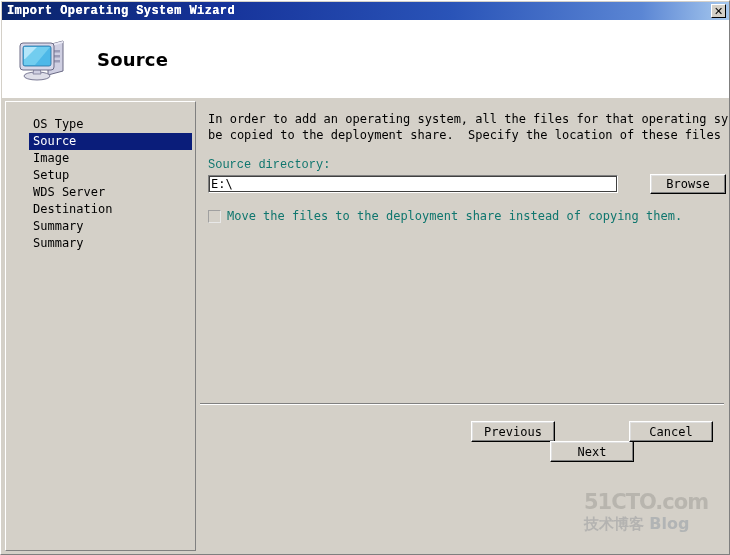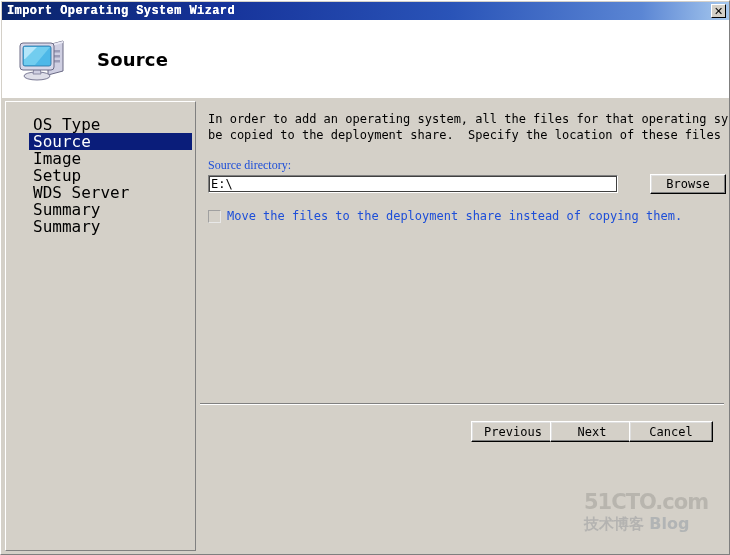--- a/index.html
+++ b/index.html
@@ -118,21 +118,21 @@
     border-bottom: 1px solid #808080;
     box-sizing: border-box;
     padding-top: 14px;
   }
   .nav-item {
     height: 17px;
     line-height: 17px;
     margin: 0 4px 0 23px;
     padding-left: 4px;
     font-family: "DejaVu Sans Mono", monospace;
-    font-size: 16px;
+    font-size: 12px;
     color: #000000;
     white-space: nowrap;
     cursor: default;
   }
   .nav-item.selected {
     background: #0a1d7a;
     color: #ffffff;
     margin-right: 3px;
   }
 
@@ -152,23 +152,23 @@
     font-size: 12px;
     line-height: 16px;
     color: #000000;
     white-space: pre;
     overflow: hidden;
   }
   #field-label {
     position: absolute;
     left: 7px;
     top: 57px;
-    font-family: Liberation Serif, serif;
-    font-size: 12px;
-    color: #1d4ed8;
+    font-family: Liberation Mono, monospace;
+    font-size: 12px;
+    color: #0f766e;
   }
   #source-input {
     position: absolute;
     left: 7px;
     top: 74px;
     width: 410px;
     height: 18px;
     box-sizing: border-box;
     background: #ffffff;
     border: 1px solid #808080;
@@ -216,21 +216,21 @@
     box-sizing: border-box;
     background: #d4d0c8;
     border: 1px solid #a0a0a0;
     border-right-color: #e8e8e8;
     border-bottom-color: #e8e8e8;
     margin-right: 6px;
   }
   #move-label {
     font-family: "DejaVu Sans Mono", monospace;
     font-size: 12px;
-    color: #1d4ed8;
+    color: #0f766e;
     white-space: nowrap;
   }
 
   
   #separator {
     position: absolute;
     left: 199px;
     top: 402px;
     width: 524px;
     height: 2px;
@@ -259,21 +259,21 @@
     box-shadow: inset -1px -1px 0 #808080, inset 1px 1px 0 #dfdfdf;
     font-family: "DejaVu Sans Mono", monospace;
     font-size: 12px;
     color: #000000;
     display: flex;
     align-items: center;
     justify-content: center;
     cursor: default;
   }
   #btn-previous { left: 271px; }
-  #btn-next     { left: 350px; }
+  #btn-next     { left: 350px; margin-top: 20px; }
   #btn-cancel   { left: 429px; }
 
   
   #watermark {
     position: absolute;
     left: 583px;
     top: 490px;
     width: 150px;
     height: 50px;
     pointer-events: none;
@@ -338,20 +338,21 @@
   </div>
 
   <div id="body-area">
 
     <div id="sidebar">
       <div class="nav-item">OS Type</div>
       <div class="nav-item selected">Source</div>
       <div class="nav-item">Image</div>
       <div class="nav-item">Setup</div>
       <div class="nav-item">WDS Server</div>
+      <div class="nav-item">Destination</div>
       <div class="nav-item">Summary</div>
       <div class="nav-item">Summary</div>
     </div>
 
     <div id="content">
       <div id="desc">In order to add an operating system, all the files for that operating system need to
 be copied to the deployment share.  Specify the location of these files (typically a</div>
 
       <div id="field-label">Source directory:</div>
 

